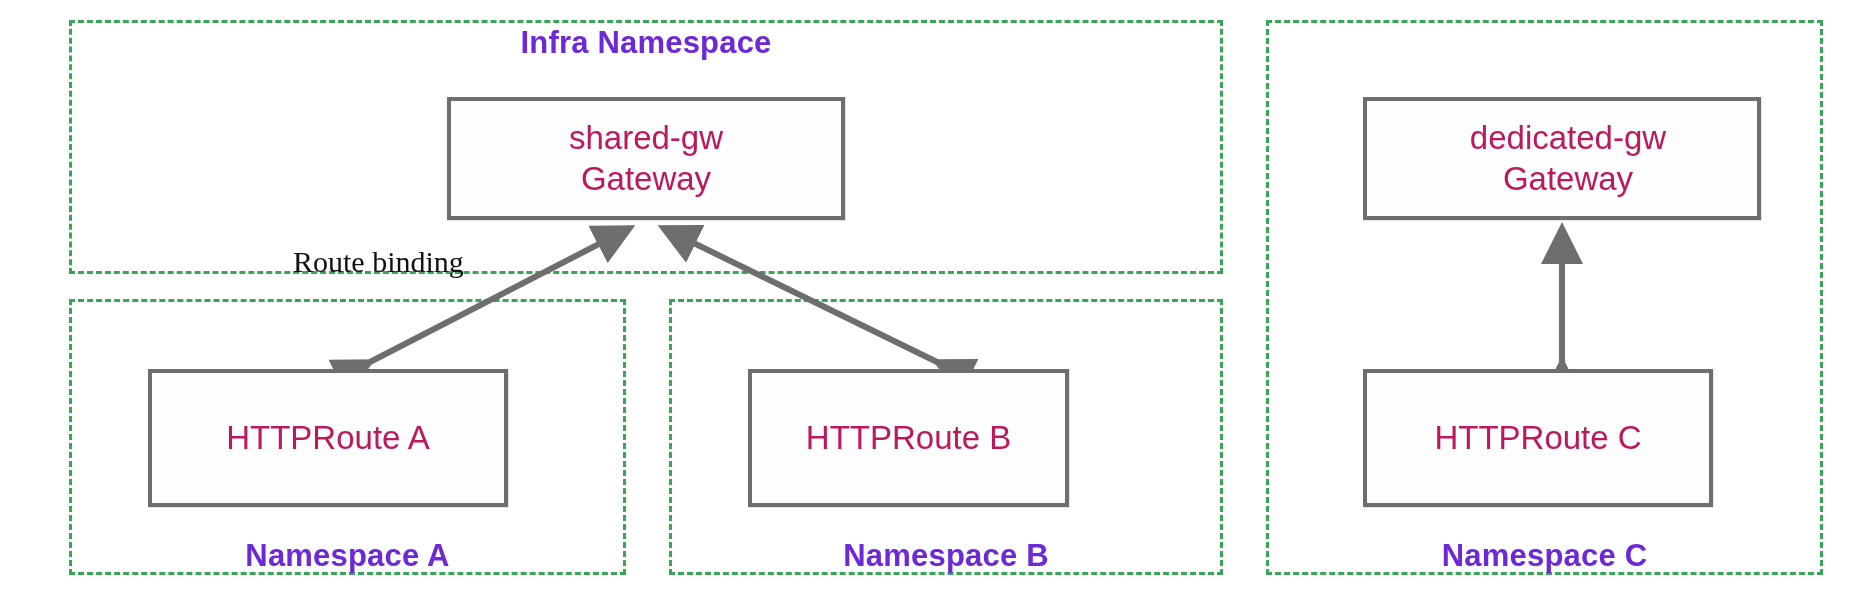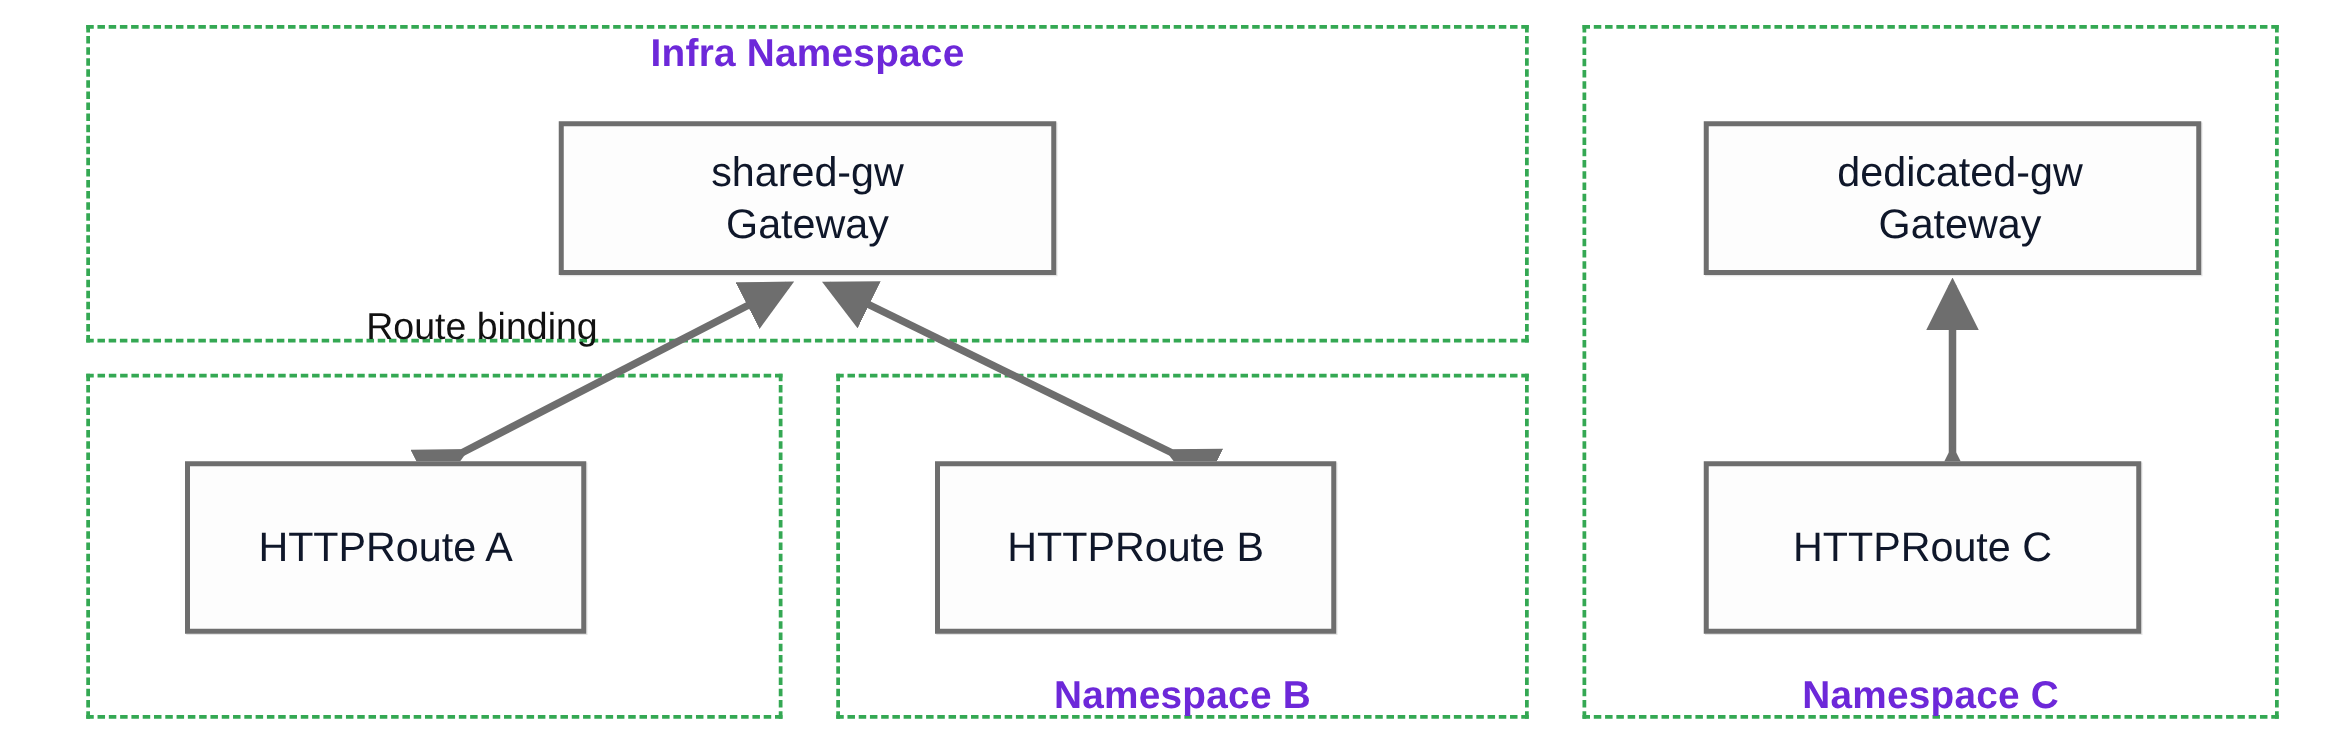--- a/index.html
+++ b/index.html
@@ -34,36 +34,36 @@
     font-family: "Liberation Sans", sans-serif;
   }
   .node-box {
     position: absolute;
     box-sizing: border-box;
     border: 4px solid #6e6e6e;
     background: #fdfdfd;
     display: flex;
     align-items: center;
     justify-content: center;
-    color: #0f172a;
+    color: #be185d;
     font-size: 33px;
     line-height: 1.22;
     text-align: center;
     font-family: "Liberation Sans", sans-serif;
     box-shadow: 1px 1px 0 rgba(0,0,0,0.10);
   }
   .node-box .node-label {
     white-space: pre-line;
   }
   .edge-label {
     position: absolute;
     color: #111111;
     font-size: 30px;
     white-space: nowrap;
-    font-family: Liberation Sans, sans-serif;
+    font-family: Liberation Serif, serif;
     background: transparent;
   }
   svg.edges {
     position: absolute;
     left: 0;
     top: 0;
     width: 1860px;
     height: 600px;
     overflow: visible;
     pointer-events: none;
@@ -73,20 +73,21 @@
 <body>
 
 <div id="canvas">
 
   <div class="ns-box" style="left:69px; top:20px; width:1154px; height:254px;"></div>
   <div class="ns-box" style="left:69px; top:299px; width:557px; height:276px;"></div>
   <div class="ns-box" style="left:669px; top:299px; width:554px; height:276px;"></div>
   <div class="ns-box" style="left:1266px; top:20px; width:557px; height:555px;"></div>
 
   <div class="ns-title" style="left:69px; top:25px; width:1154px;">Infra Namespace</div>
+  <div class="ns-title" style="left:69px; top:538px; width:557px;">Namespace A</div>
   <div class="ns-title" style="left:669px; top:538px; width:554px;">Namespace B</div>
   <div class="ns-title" style="left:1266px; top:538px; width:557px;">Namespace C</div>
 
   <svg class="edges" viewBox="0 0 1860 600" xmlns="http://www.w3.org/2000/svg">
     <defs>
       <marker id="arrowhead" markerWidth="7" markerHeight="7" refX="6" refY="3.5" orient="auto" markerUnits="strokeWidth">
         <path d="M0,0 L7,3.5 L0,7 z" fill="#6e6e6e"></path>
       </marker>
     </defs>
     <g stroke="#6e6e6e" stroke-width="6" fill="none" marker-start="url(#arrowhead)" marker-end="url(#arrowhead)">
@@ -99,21 +100,21 @@
   <div class="node-box" style="left:447px; top:97px; width:398px; height:123px;">
     <span class="node-label">shared-gw
 Gateway</span>
   </div>
 
   <div class="node-box" style="left:1363px; top:97px; width:398px; height:123px;padding-left:12px;">
     <span class="node-label">dedicated-gw
 Gateway</span>
   </div>
 
-  <div class="node-box" style="left:148px; top:369px; width:321px; height:138px;">
+  <div class="node-box" style="left:148px; top:369px; width:360px; height:138px;">
     <span class="node-label">HTTPRoute A</span>
   </div>
 
   <div class="node-box" style="left:748px; top:369px; width:321px; height:138px;">
     <span class="node-label">HTTPRoute B</span>
   </div>
 
   <div class="node-box" style="left:1363px; top:369px; width:350px; height:138px;">
     <span class="node-label">HTTPRoute C</span>
   </div>

